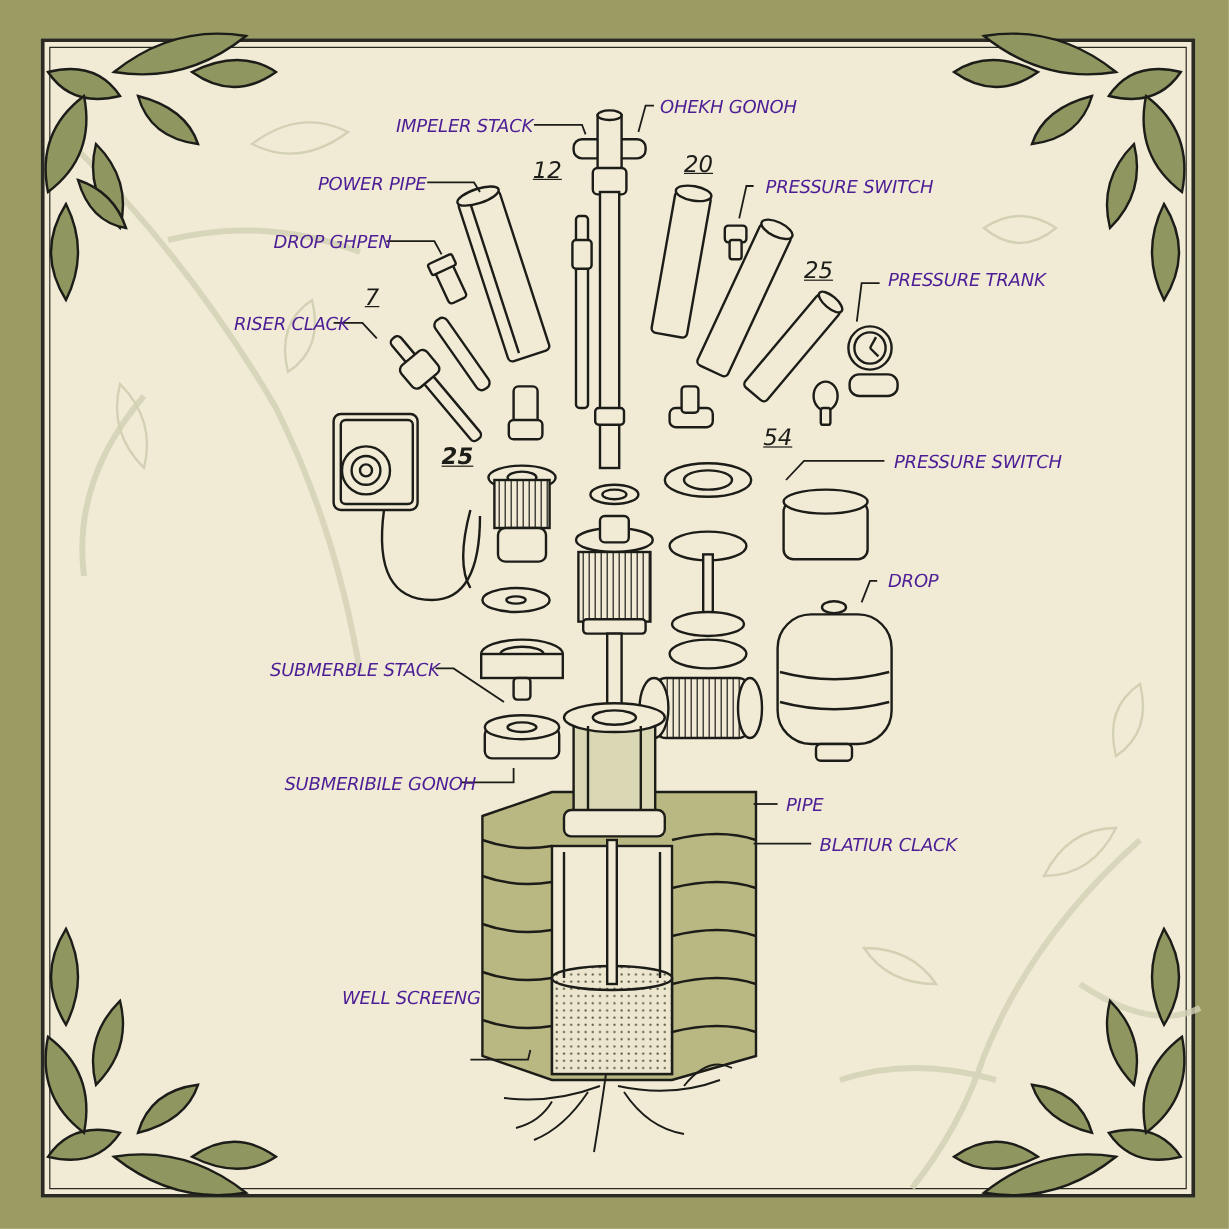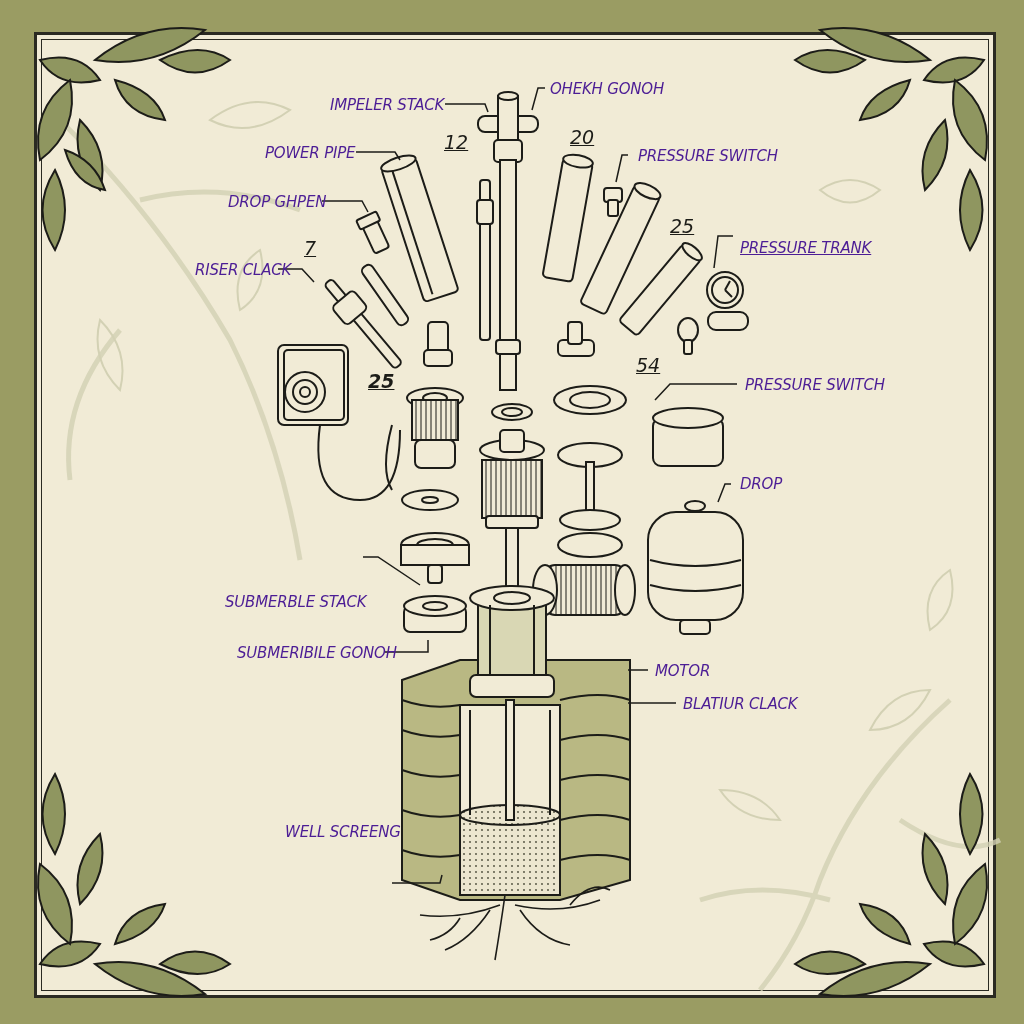--- a/index.html
+++ b/index.html
@@ -284,26 +284,26 @@
     <path d="M392 883 L440 883 L442 875"></path>
   </g>
 </svg>
 
 <div class="label" style="left:330px;top:96px;text-align:center;">IMPELER STACK</div>
 <div class="label" style="left:550px;top:80px;">OHEKH GONOH</div>
 <div class="label" style="left:265px;top:144px;">POWER PIPE</div>
 <div class="label" style="left:228px;top:193px;">DROP GHPEN</div>
 <div class="label" style="left:195px;top:261px;">RISER CLACK</div>
 <div class="label" style="left:638px;top:147px;">PRESSURE SWITCH</div>
-<div class="label" style="left:740px;top:239px;text-decoration:underline;">PRESSURE TRANK</div>
+<div class="label" style="left:740px;top:224px;">PRESSURE TRANK</div>
 <div class="label" style="left:745px;top:376px;">PRESSURE SWITCH</div>
 <div class="label" style="left:740px;top:475px;">DROP</div>
-<div class="label" style="left:225px;top:549px;margin-top:44px;">SUBMERBLE STACK</div>
+<div class="label" style="left:225px;top:549px;">SUBMERBLE STACK</div>
 <div class="label" style="left:237px;top:644px;">SUBMERIBILE GONOH</div>
-<div class="label" style="left:655px;top:662px;">MOTOR</div>
+<div class="label" style="left:655px;top:662px;">PIPE</div>
 <div class="label" style="left:683px;top:695px;">BLATIUR CLACK</div>
 <div class="label" style="left:285px;top:823px;">WELL SCREENG</div>
 
 <div class="num" style="left:444px;top:131px;">12</div>
 <div class="num" style="left:570px;top:126px;">20</div>
 <div class="num" style="left:304px;top:237px;">7</div>
 <div class="num" style="left:670px;top:215px;">25</div>
 <div class="num" style="left:368px;top:370px;font-weight:bold;">25</div>
 <div class="num" style="left:636px;top:354px;">54</div>
 

